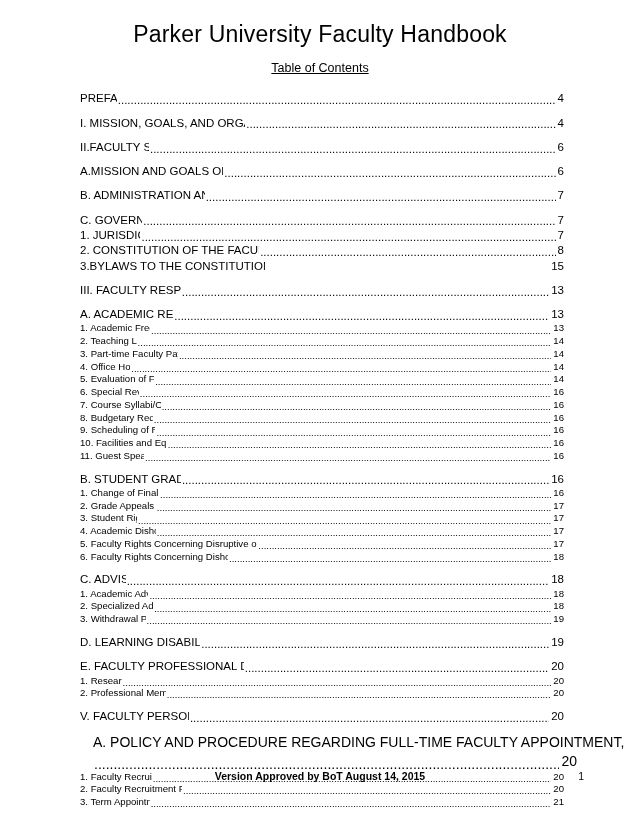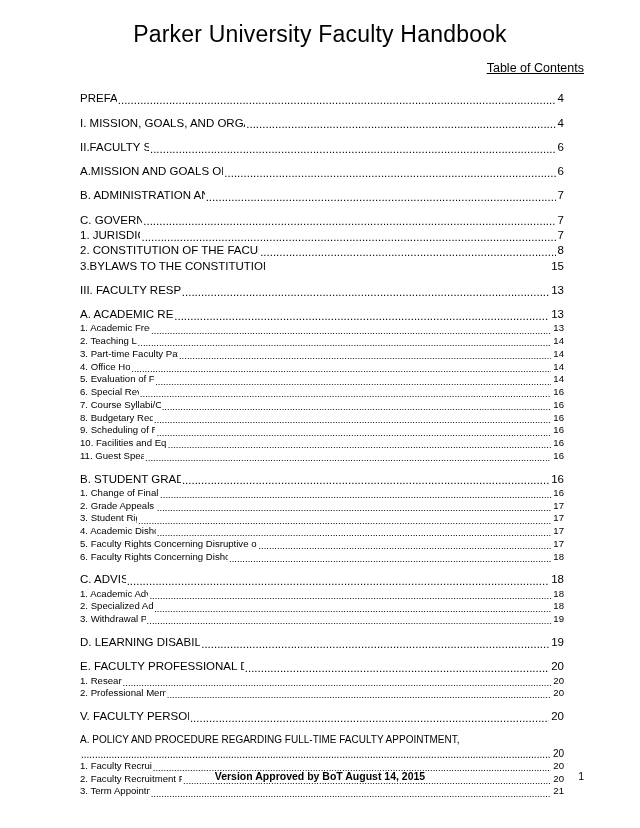--- a/index.html
+++ b/index.html
@@ -24,21 +24,21 @@
   }
   .doc-title {
     text-align: center;
     font-size: 23px;
     font-weight: normal;
     letter-spacing: 0.2px;
     margin: 0 0 14px 0;
     line-height: 1.1;
   }
   .toc-heading {
-    text-align: right;
+    text-align: center;
     font-size: 12.5px;
     text-decoration: underline;
     margin: 0 0 16px 0;
     font-weight: normal;
   }
   .toc {
     width: 100%;
     padding: 0 20px 0 24px;
     box-sizing: border-box;
   }
@@ -80,22 +80,23 @@
   .lvl-s {            
     font-size: 9.6px;
   }
   .gap-md { margin-top: 9px; }
   .gap-none { margin-top: 0; }
 
   .two-line .label {
     white-space: normal;
   }
   .wrapline {
-    font-size: 10px;
+    font-size: 14px;
     line-height: 1.33;
+    margin-left: 13px;
   }
 
   .footer {
     position: absolute;
     left: 56px;
     right: 56px;
     bottom: 46px;
     display: flex;
     align-items: center;
     font-size: 10.5px;

